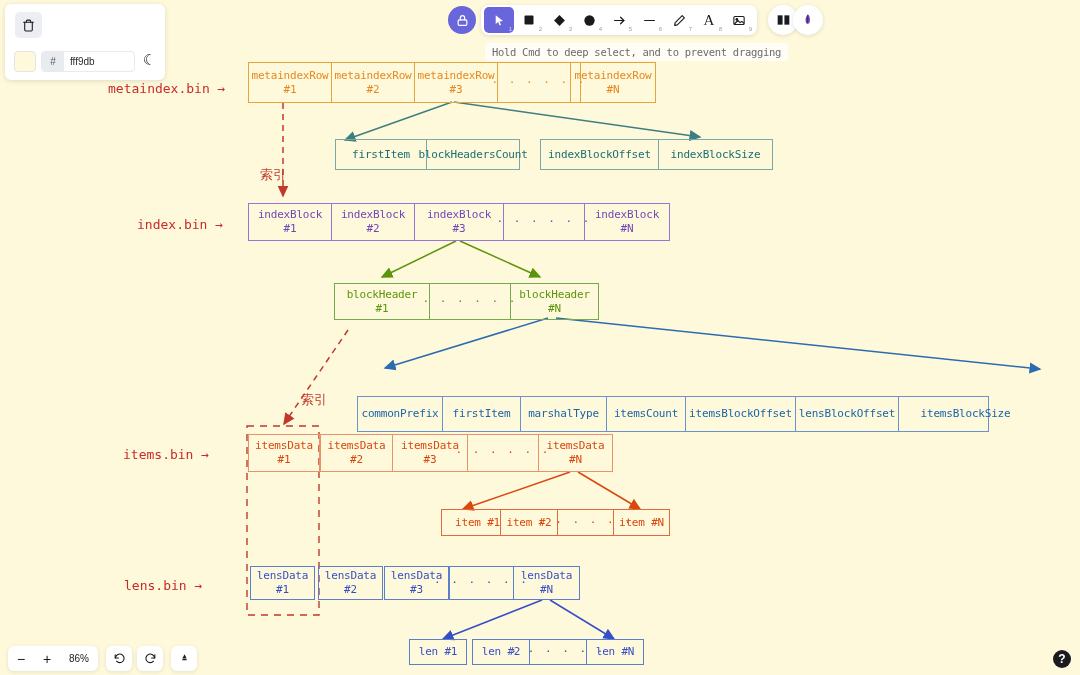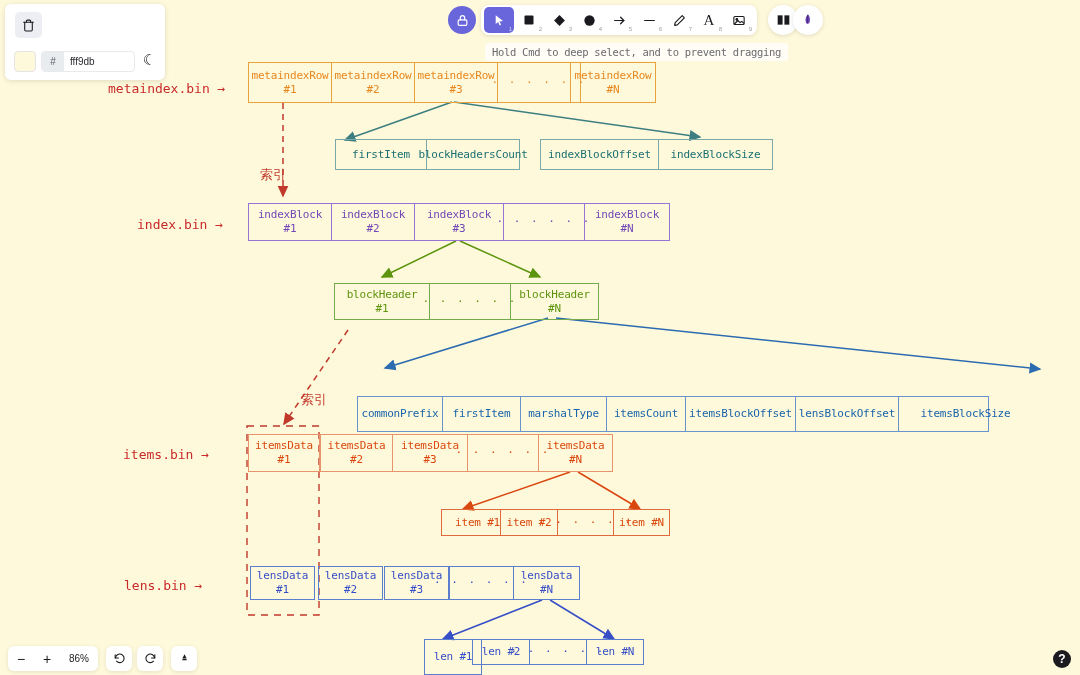--- a/index.html
+++ b/index.html
@@ -389,21 +389,21 @@
     <span class="l2">#3</span>
   </div>
   <div class="box c-iblue dots" style="left:449px;top:566px;width:65px;height:34px;">
     <span>· · · · · ·</span>
   </div>
   <div class="box c-iblue" style="left:513px;top:566px;width:67px;height:34px;">
     <span>lensData</span>
     <span class="l2">#N</span>
   </div>
 
-  <div class="box c-iblue" style="left:424px;top:639px;width:58px;height:36px;">
+  <div class="box c-iblue" style="left:409px;top:639px;width:58px;height:26px;">
     <span>len #1</span>
   </div>
   <div class="box c-iblue" style="left:472px;top:639px;width:58px;height:26px;">
     <span>len #2</span>
   </div>
   <div class="box c-iblue dots" style="left:529px;top:639px;width:58px;height:26px;">
     <span>· · · · · ·</span>
   </div>
   <div class="box c-iblue" style="left:586px;top:639px;width:58px;height:26px;">
     <span>len #N</span>

